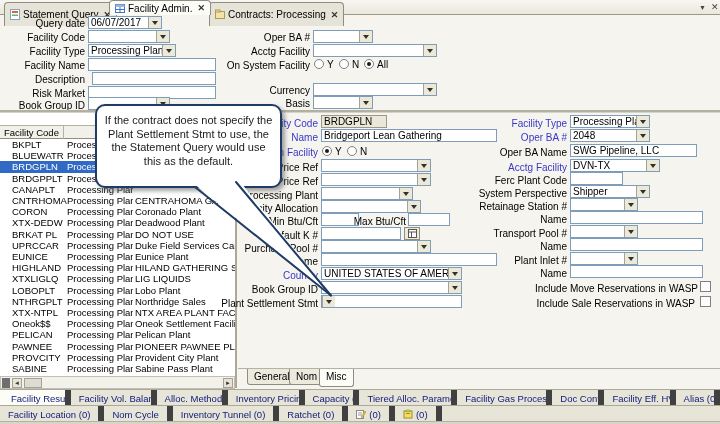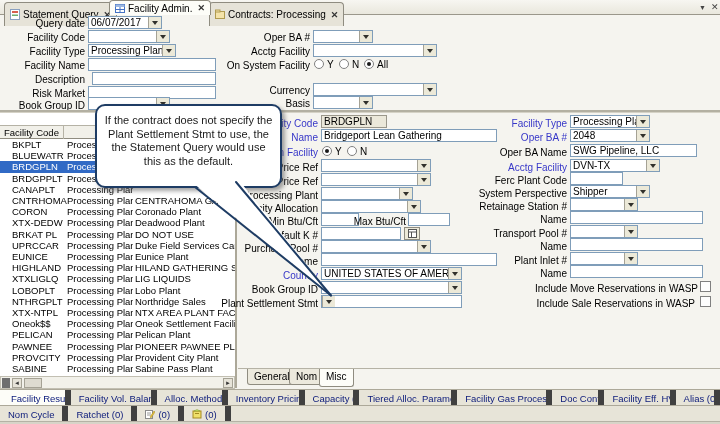--- a/index.html
+++ b/index.html
@@ -530,21 +530,27 @@
   <div class="btab">
       <span>Facility Eff. HV (0)</span>
     </div>
   <div class="btab">
       <span>Alias (0)</span>
     </div>
 </div>
 
 <div class="btrow" style="top:405px">
   <div class="btab">
+      <span>Facility Location (0)</span>
+    </div>
+  <div class="btab">
       <span>Nom Cycle</span>
+    </div>
+  <div class="btab">
+      <span>Inventory Tunnel (0)</span>
     </div>
   <div class="btab">
       <span>Ratchet (0)</span>
     </div>
   <div class="btab">
     <svg width="10" height="10">
         <rect x="0.5" y="1.5" width="7" height="8" fill="#fff" stroke="#8a8a8a"></rect>
         <line x1="2" y1="4" x2="6" y2="4" stroke="#9a9a9a"></line>
         <line x1="2" y1="6" x2="6" y2="6" stroke="#9a9a9a"></line>
         <polygon points="5,8 9,2 10,3 6,9" fill="#e8c33c" stroke="#a58a20" stroke-width="0.5"></polygon>

